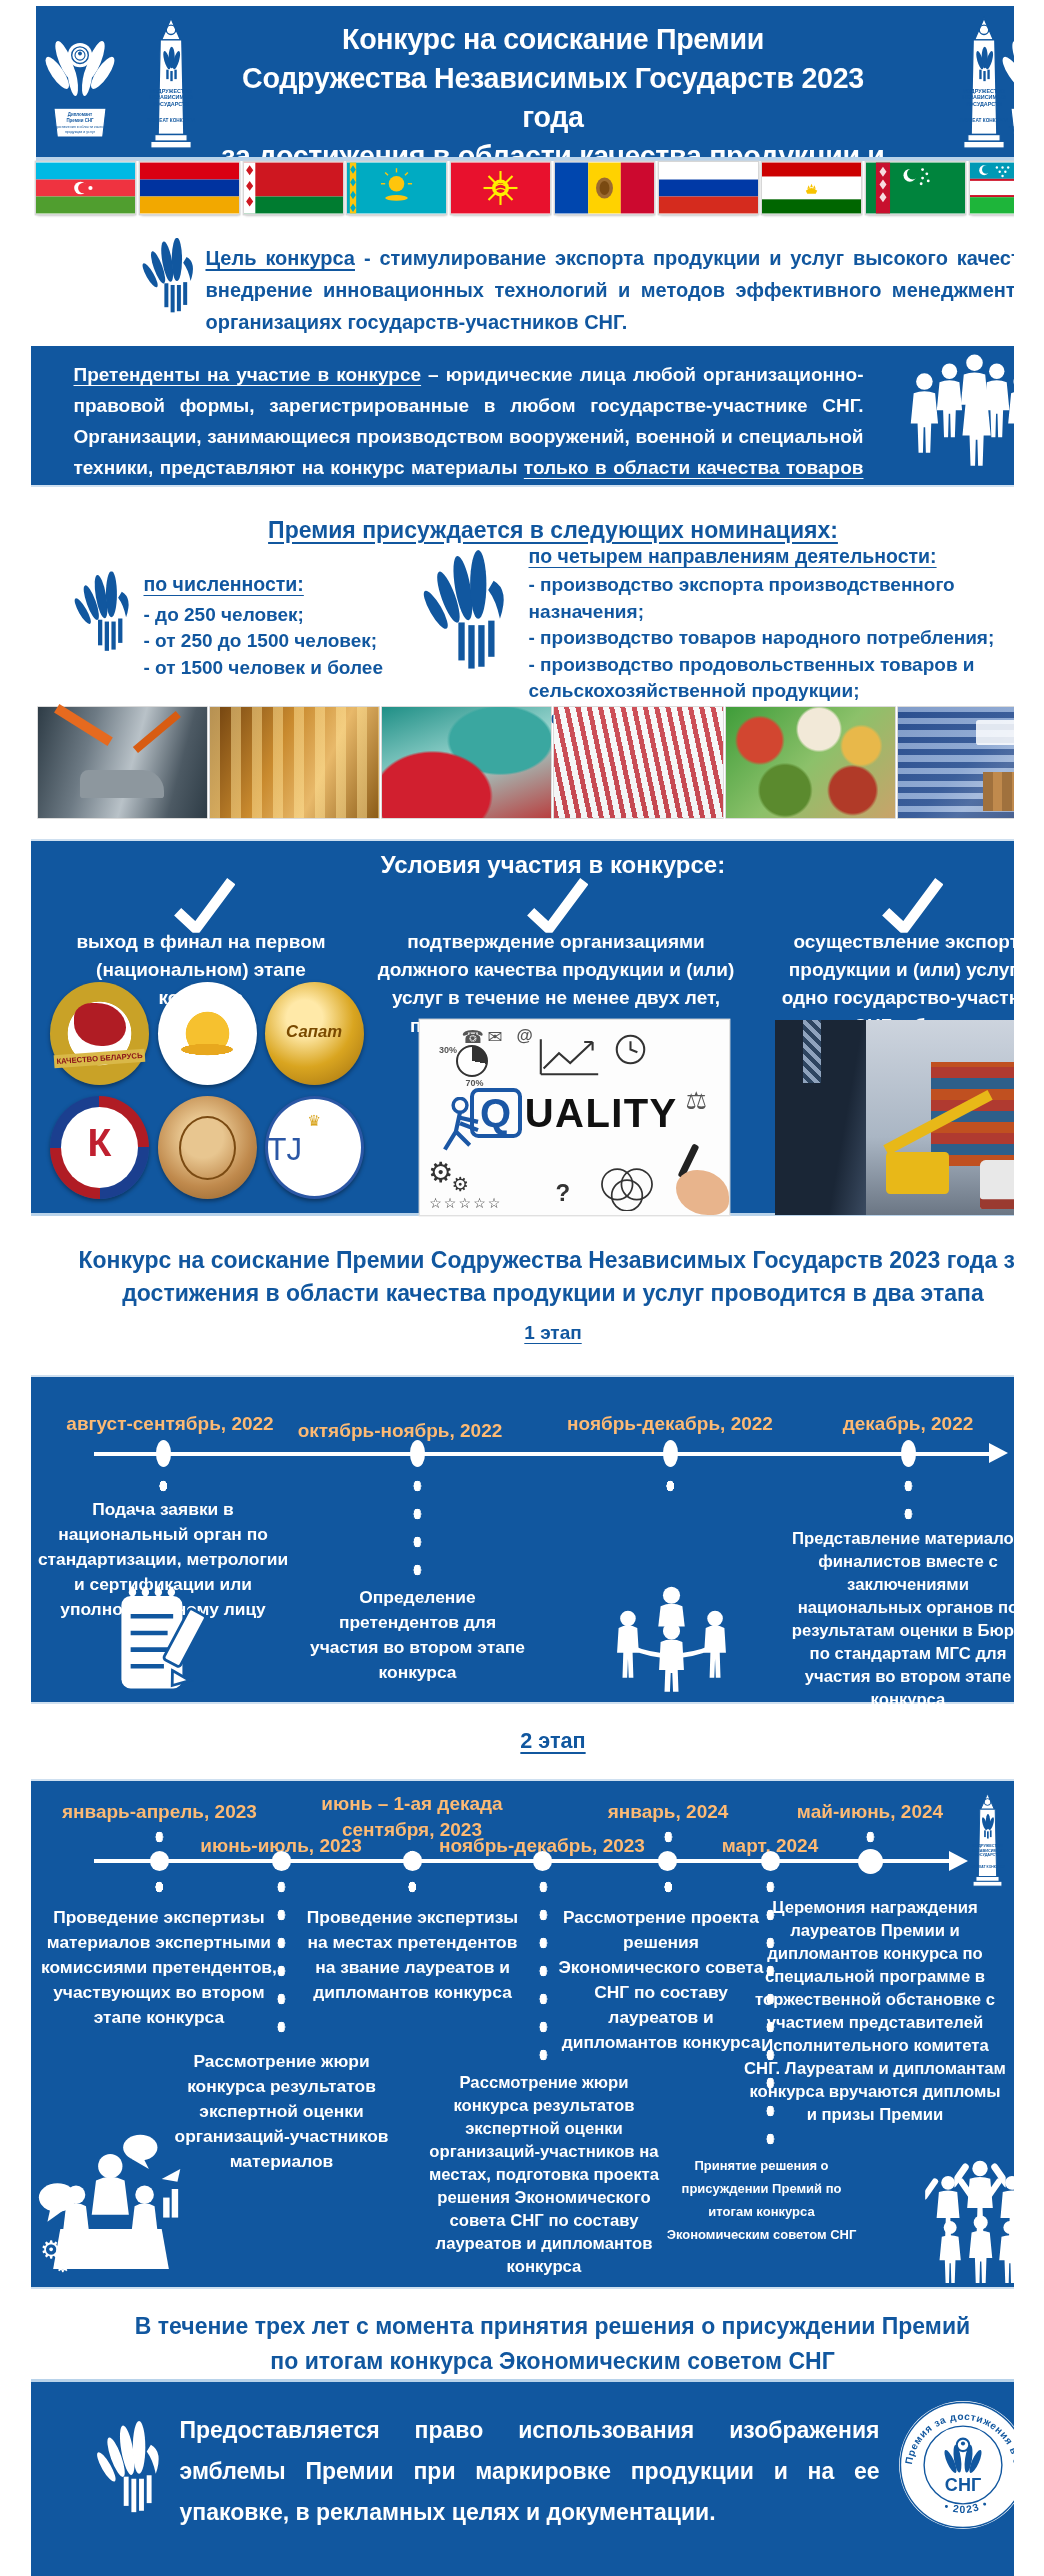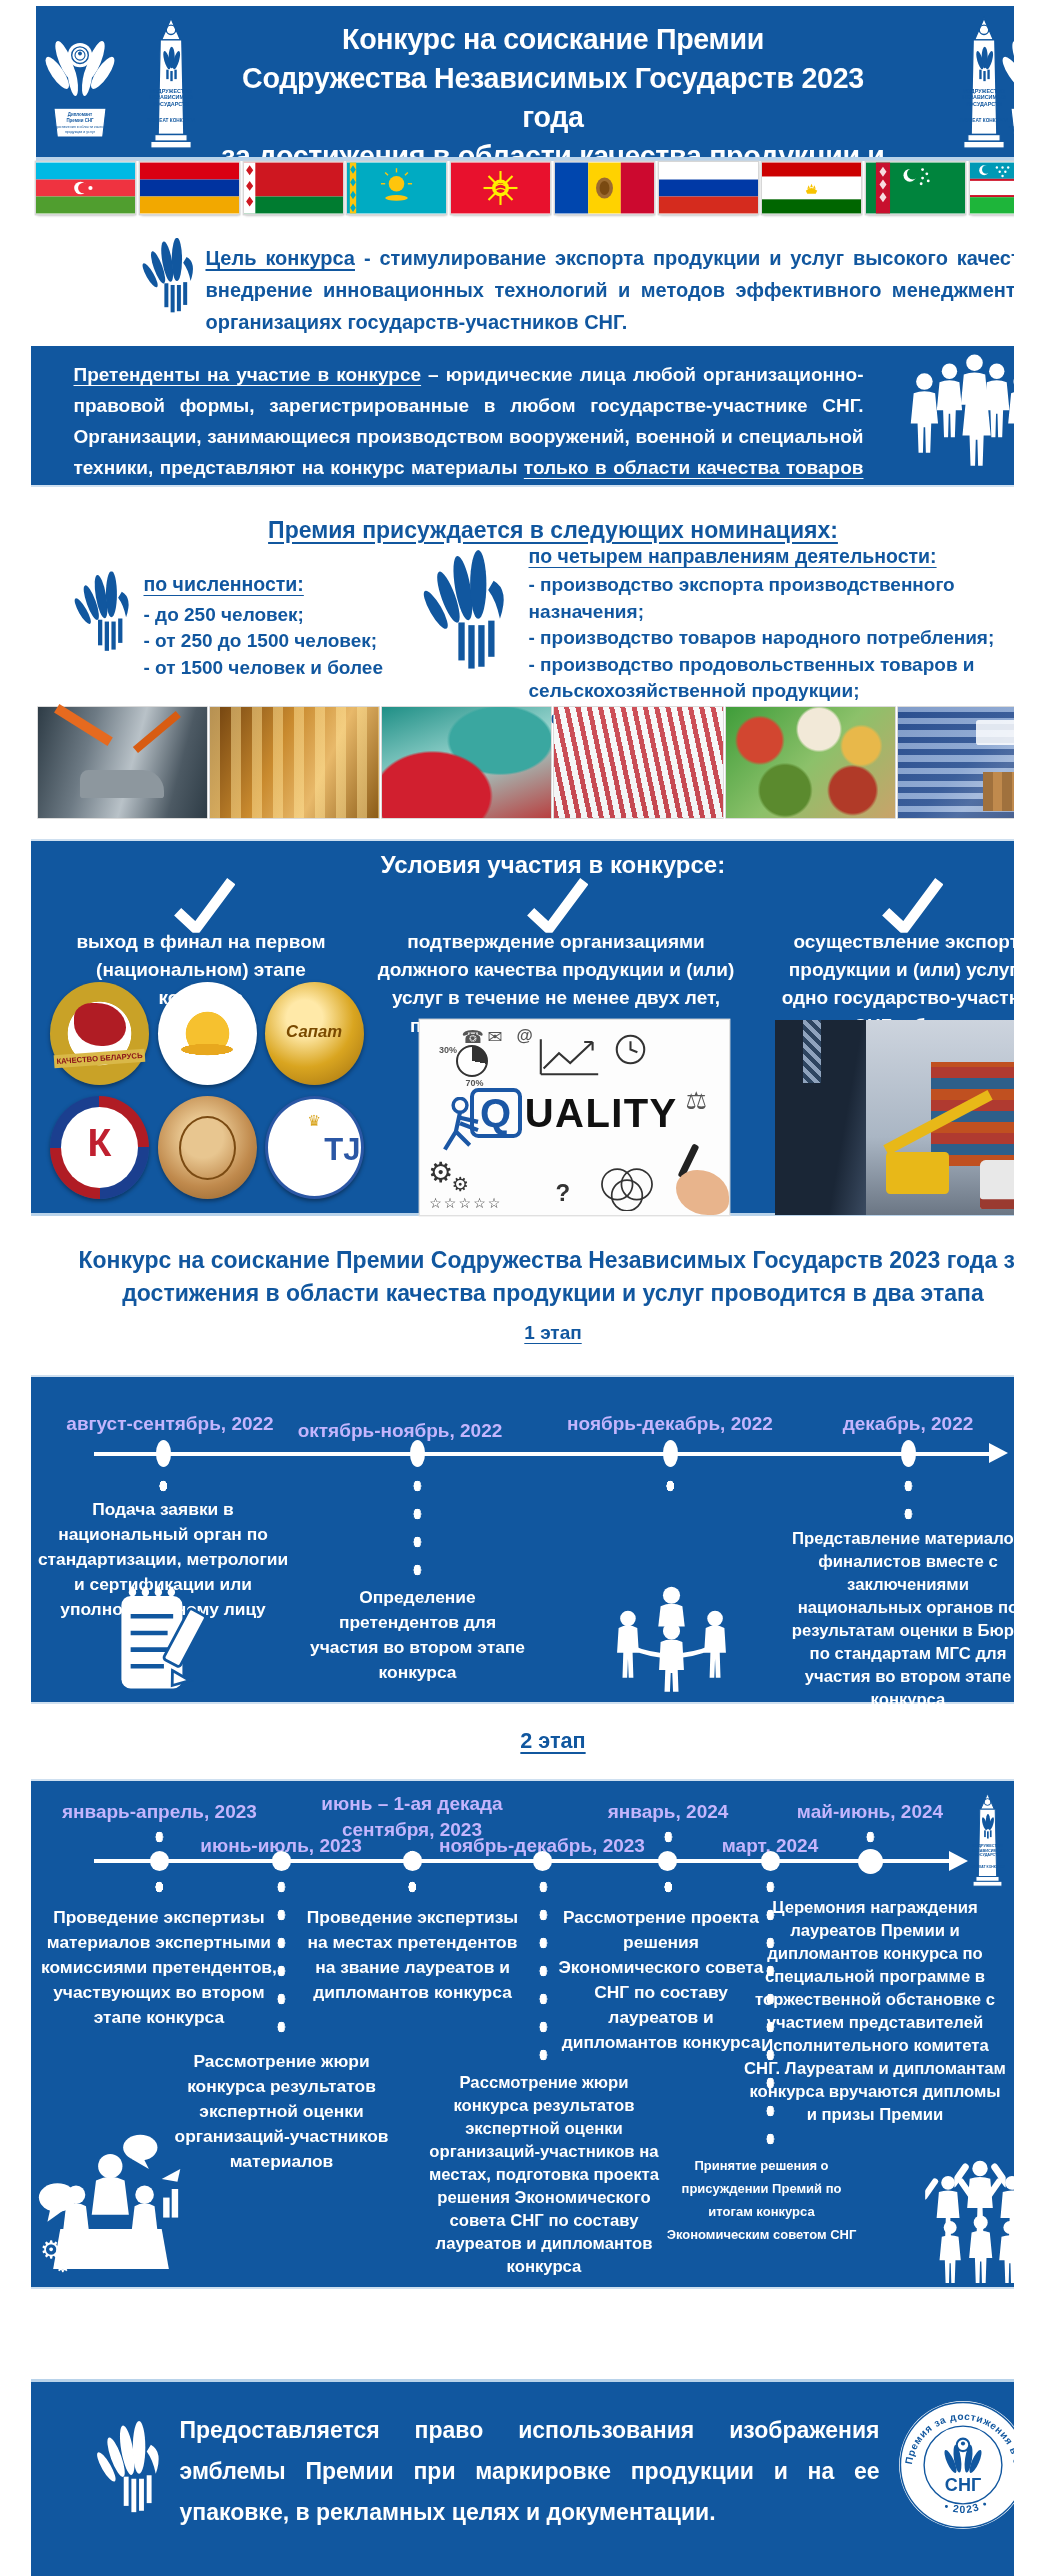--- a/index.html
+++ b/index.html
@@ -46,21 +46,21 @@
   .exphoto{position:absolute;left:744px;top:179px;width:295px;height:195px;overflow:hidden;}
   
   .stage-head{position:absolute;width:1045px;text-align:center;color:#11579f;font-weight:bold;}
   .tl-line{position:absolute;height:4.2px;background:#fff;}
   .tl-arrow{position:absolute;width:0;height:0;border-left:19.5px solid #fff;
             border-top:10.4px solid transparent;border-bottom:10.4px solid transparent;}
   .node-oval{position:absolute;width:15.3px;height:26.5px;border-radius:50%;background:#fff;}
   .node-dot{position:absolute;width:19.5px;height:19.5px;border-radius:50%;background:#fff;}
   .vdots{position:absolute;width:16.7px;background-image:radial-gradient(ellipse 5.6px 7.7px at 50% 50%,#fff 68%,rgba(255,255,255,0) 72%);
          background-size:16.7px 28px;background-repeat:repeat-y;}
-  .ev-date{position:absolute;font-size:19px;font-weight:bold;color:#c4b5fd;text-align:center;white-space:nowrap;}
+  .ev-date{position:absolute;font-size:19px;font-weight:bold;color:#fdba74;text-align:center;white-space:nowrap;}
   .ev-text{position:absolute;font-size:17.4px;line-height:25px;font-weight:bold;color:#fff;text-align:center;}
   .stage2-label{font-size:28px;font-weight:bold;color:#fff;}
   
   .foot-text{position:absolute;left:149px;top:28px;width:700px;color:#fff;font-size:23px;
              line-height:41px;font-weight:bold;text-align:justify;}
   svg text{font-family:"Liberation Sans","DejaVu Sans",sans-serif;}
 </style>
 </head>
 <body>
 
@@ -442,21 +442,21 @@
     </div>
     <div class="medal" style="left:19.5px;top:255px;background:conic-gradient(#b01c24 0 25%,#1b3f8f 25% 50%,#b01c24 50% 75%,#1b3f8f 75% 100%);box-shadow:0 2.1px 4.2px rgba(0,0,0,.4);">
       <div class="abs" style="left:11px;top:11px;width:77px;height:81px;border-radius:50%;background:#fff;"></div>
       <div class="abs" style="left:0;top:25px;width:100%;text-align:center;color:#c02030;font-size:39px;font-weight:bold;">К</div>
     </div>
     <div class="medal" style="left:127px;top:255px;background:radial-gradient(circle at 45% 40%,#e8c690 0 25%,#c08a4d 60%,#8a5a24 100%);box-shadow:0 2.1px 4.2px rgba(0,0,0,.4);">
       <div class="abs" style="left:21px;top:19.5px;width:57px;height:64px;border-radius:50%;border:2.8px solid #7a4a12;"></div>
     </div>
     <div class="medal" style="left:234px;top:255px;background:#fff;border:3.5px solid #2b57a5;box-shadow:0 2.1px 4.2px rgba(0,0,0,.4);">
       <div class="abs" style="left:0;top:12.5px;width:100%;text-align:center;color:#d9a520;font-size:15.3px;">♛</div>
-      <div class="abs" style="left:0;top:33px;width:100%;text-align:right;color:#2b57a5;font-size:31px;font-weight:bold;">TJ</div>
+      <div class="abs" style="left:0;top:33px;width:100%;text-align:left;color:#2b57a5;font-size:31px;font-weight:normal;">TJ</div>
     </div>
 
     <div class="qboard">
       <span class="doodle" style="left:42px;top:5.6px;font-size:18px;">☎</span>
       <span class="doodle" style="left:68px;top:5.6px;font-size:18px;">✉</span>
       <span class="doodle" style="left:97px;top:5.6px;font-size:16.7px;">@</span>
       <span class="doodle" style="left:19.5px;top:25px;font-size:9px;">30%</span>
       <div class="abs" style="left:36px;top:25px;width:32px;height:32px;border-radius:50%;border:2.1px solid #333;background:conic-gradient(#333 0 28%,#fff 28% 100%);"></div>
       <span class="doodle" style="left:46px;top:58px;font-size:9px;">70%</span>
       <svg class="abs" style="left:118px;top:15.3px;width:63px;height:42px;" viewBox="0 0 90 60">
@@ -577,20 +577,21 @@
     <svg class="abs" style="left:890px;top:373px;width:118px;height:132px;" viewBox="0 0 170 190" fill="#fff">
       <use href="#sym-winner" x="6" y="30" width="66" height="100"></use>
       <use href="#sym-winner" x="98" y="30" width="66" height="100"></use>
       <use href="#sym-winner" x="48" y="8" width="74" height="112"></use>
       <use href="#sym-person" x="20" y="96" width="44" height="92"></use>
       <use href="#sym-person" x="106" y="96" width="44" height="92"></use>
       <use href="#sym-person" x="62" y="88" width="48" height="100"></use>
     </svg>
   </div>
 
+  <div class="stage-head" style="top:2309px;left:104px;width:836px;font-size:23px;line-height:35px;">В течение трех лет с момента принятия решения о присуждении Премий по итогам конкурса Экономическим советом СНГ</div>
 
   <div class="band" style="top:2379px;height:197px;border-top:3.5px solid #b9d3ea;">
     <svg class="abs" style="left:64px;top:32px;width:70px;height:110px;color:#fff;" viewBox="0 0 100 158" width="70" height="110">
         <use href="#sym-hand"></use>
       </svg>
     <div class="foot-text">Предоставляется право использования изображения эмблемы Премии при маркировке продукции и на ее упаковке, в рекламных целях и документации.</div>
     <svg class="abs" style="left:866px;top:17.4px;width:132px;height:132px;" viewBox="0 0 190 190">
       <circle cx="95" cy="95" r="92" fill="#fff"></circle>
       <circle cx="95" cy="95" r="90" fill="none" stroke="#11579f" stroke-width="2"></circle>
       <circle cx="95" cy="95" r="56" fill="#fff" stroke="#11579f" stroke-width="2"></circle>

